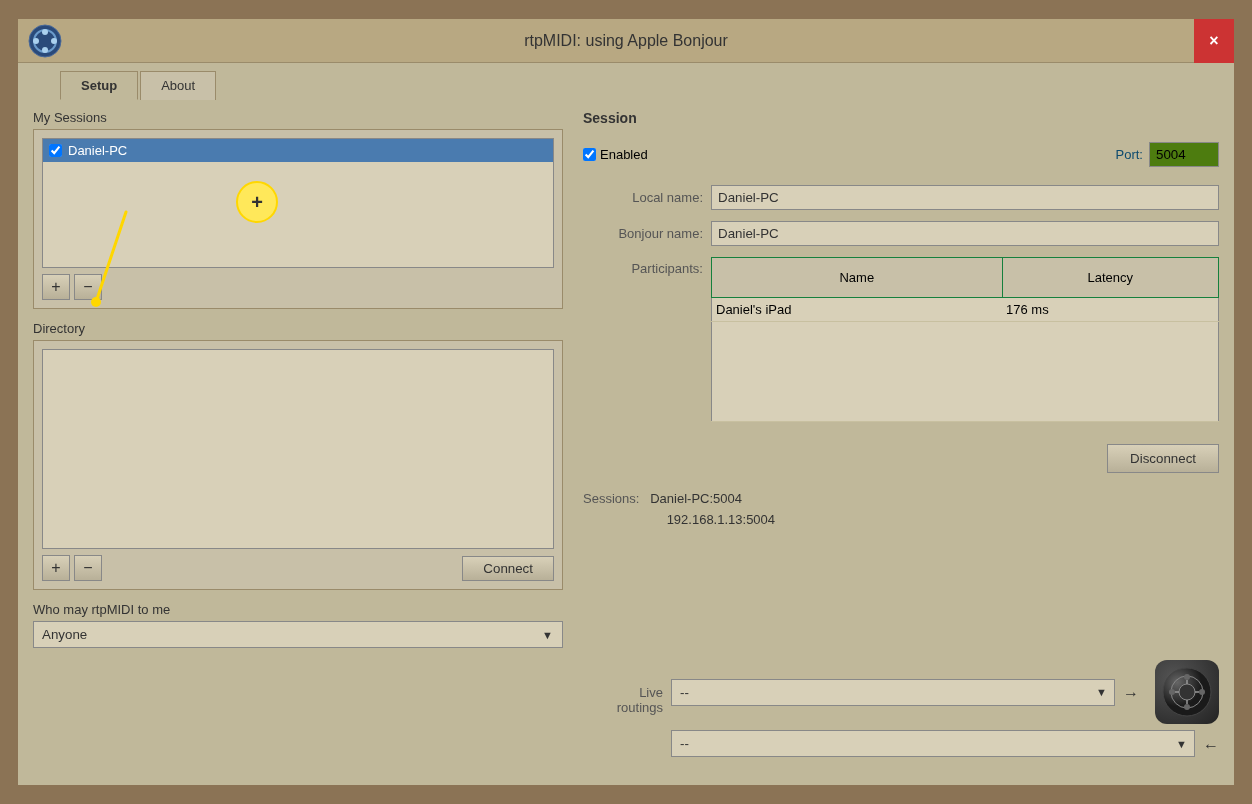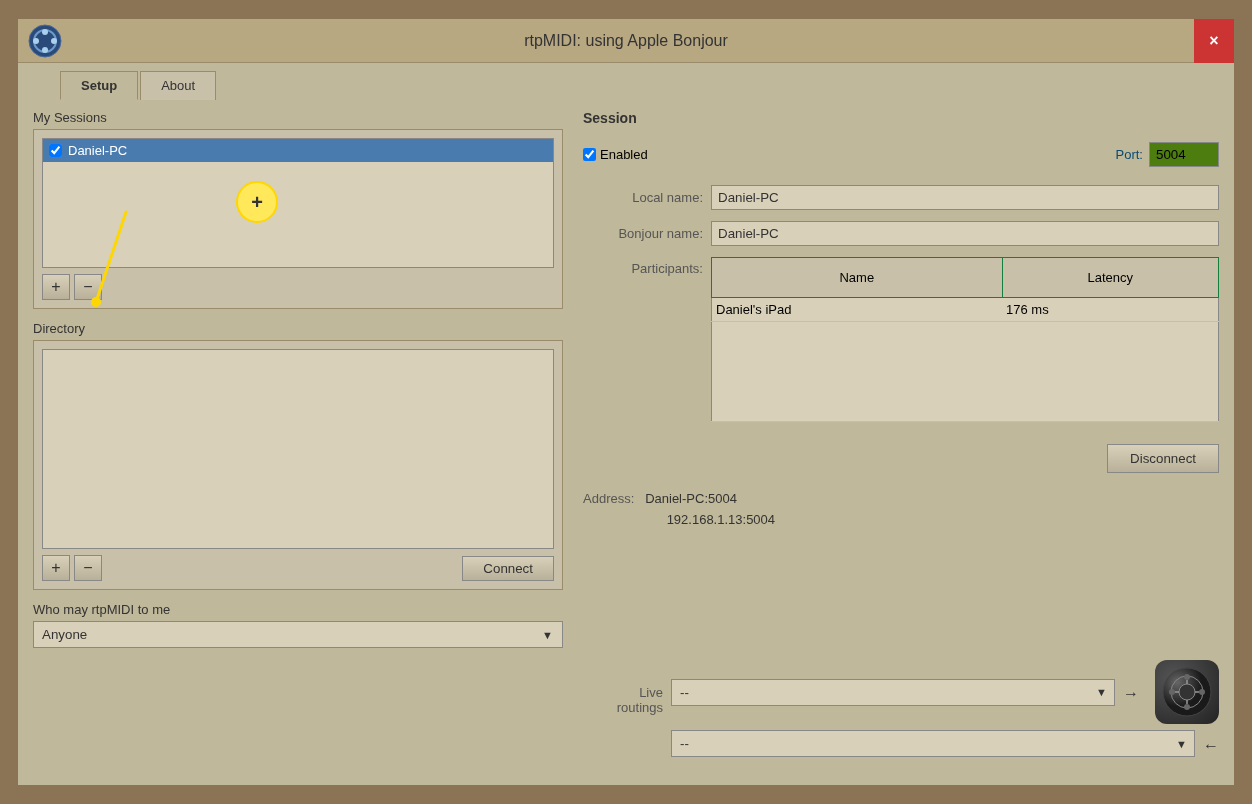--- a/index.html
+++ b/index.html
@@ -482,21 +482,21 @@
             </tbody>
           </table>
         </div>
       </div>
 
       <div style="display:flex; justify-content:flex-end; margin-top:4px;">
         <button class="disconnect-btn">Disconnect</button>
       </div>
 
       <div class="address-section">
-        <span class="address-label">Address:</span>
+        <span class="address-label">Sessions:</span>
         &nbsp;
         <span>Daniel-PC:5004</span>
         <br>
         <span style="display:inline-block; min-width:80px;">&nbsp;&nbsp;&nbsp;&nbsp;&nbsp;&nbsp;&nbsp;&nbsp;&nbsp;&nbsp;&nbsp;&nbsp;&nbsp;&nbsp;&nbsp;&nbsp;</span>
         <span>192.168.1.13:5004</span>
       </div>
 
       <div class="routings-section">
         <div class="routing-row">
           <span class="routing-label">Live<br>routings</span>

